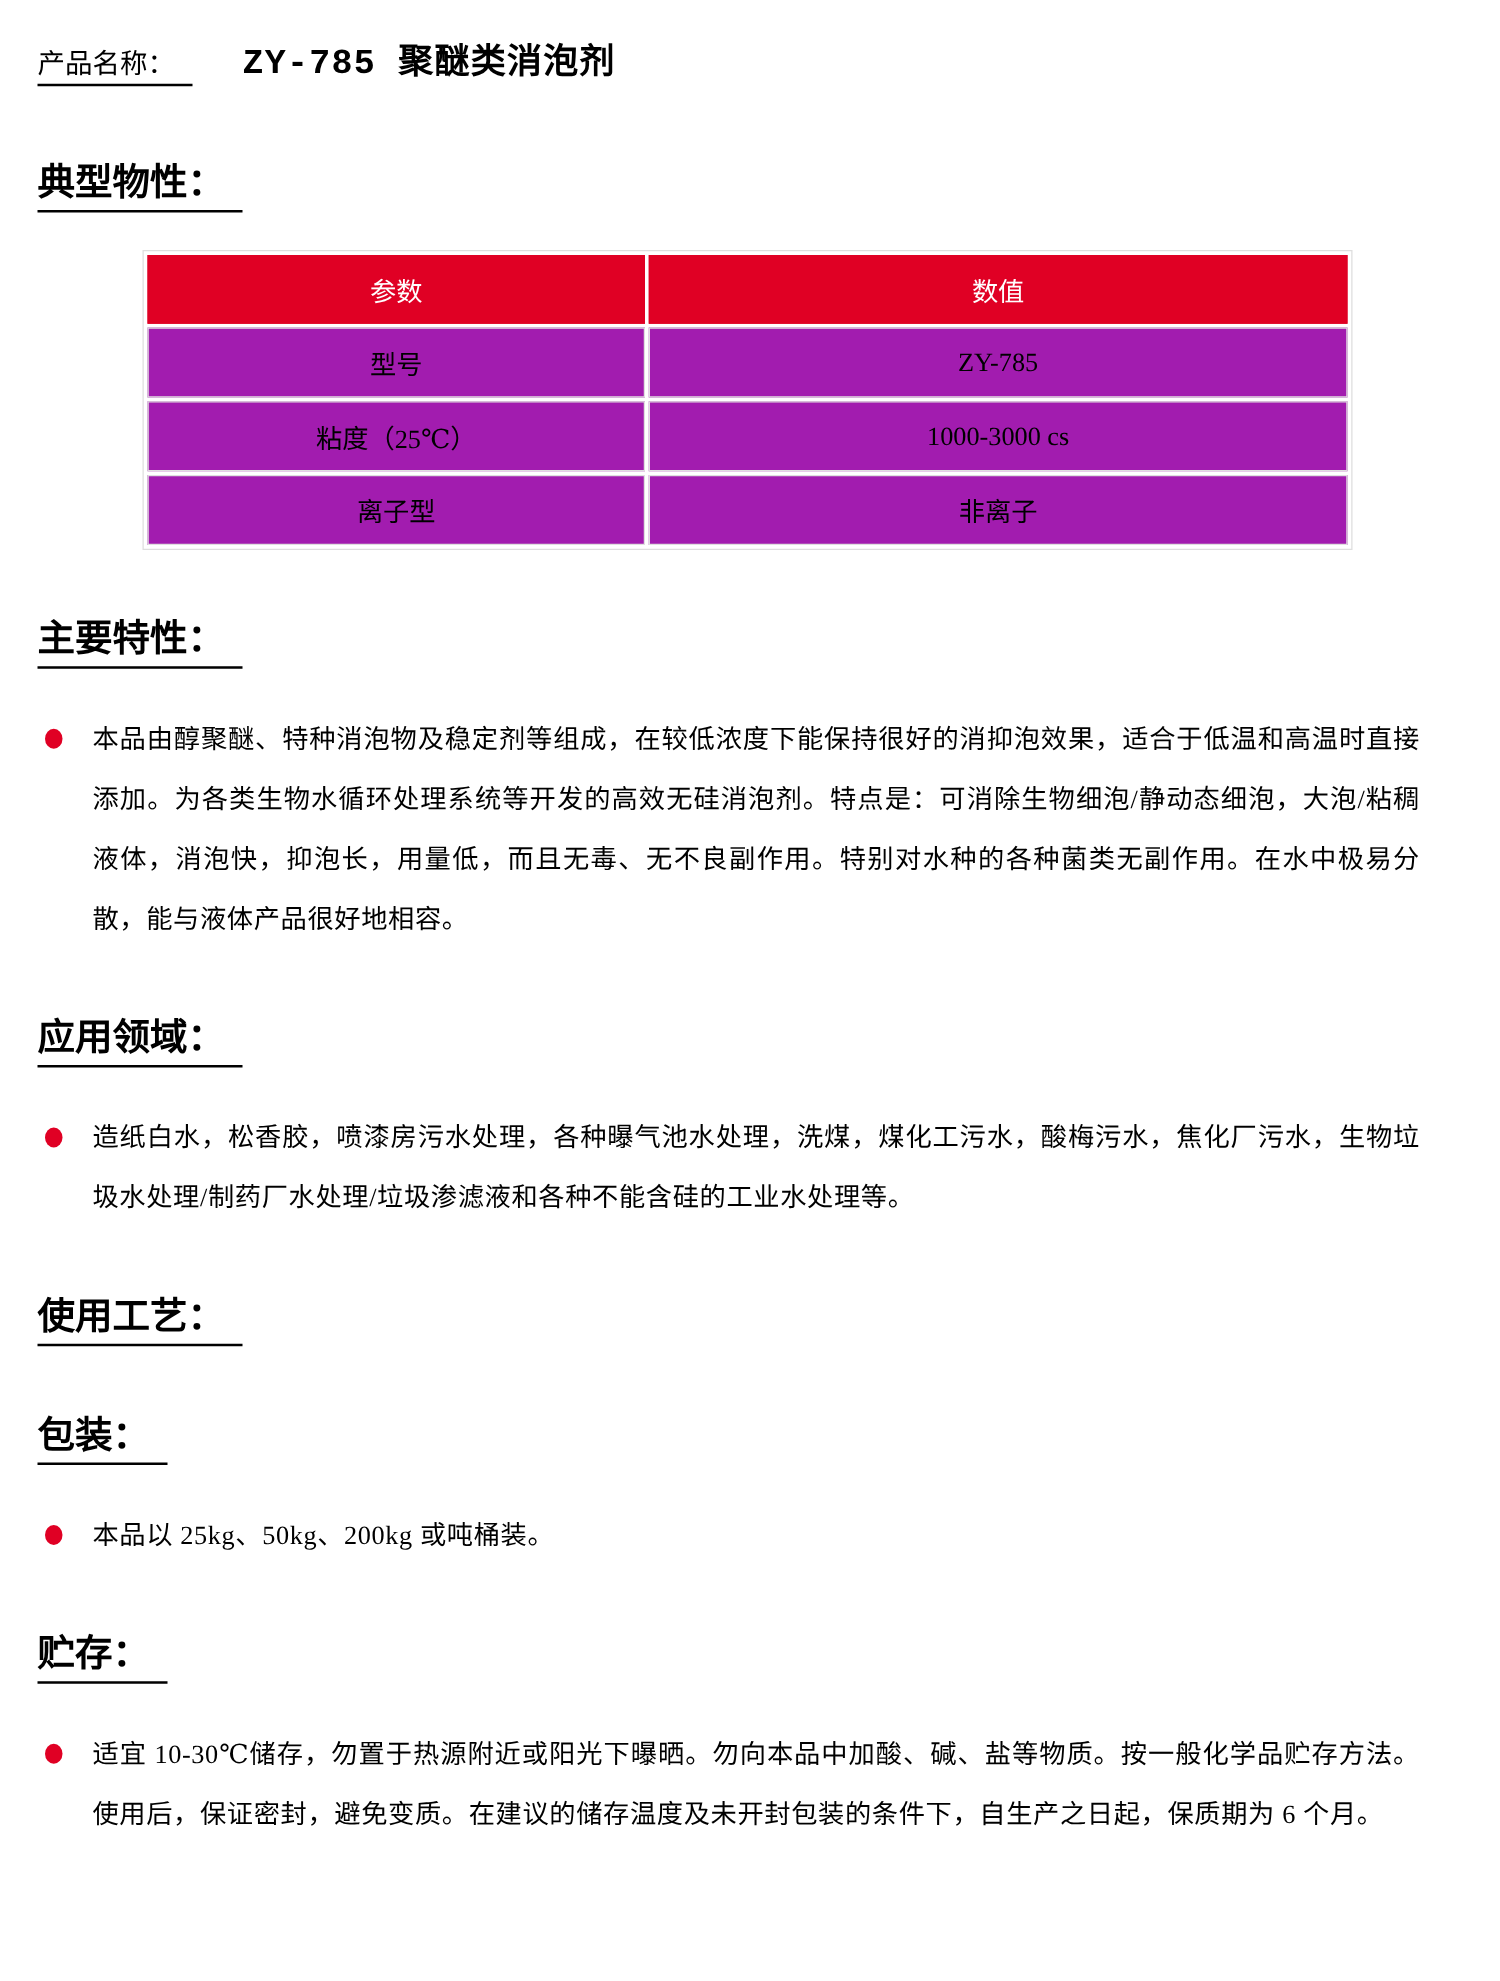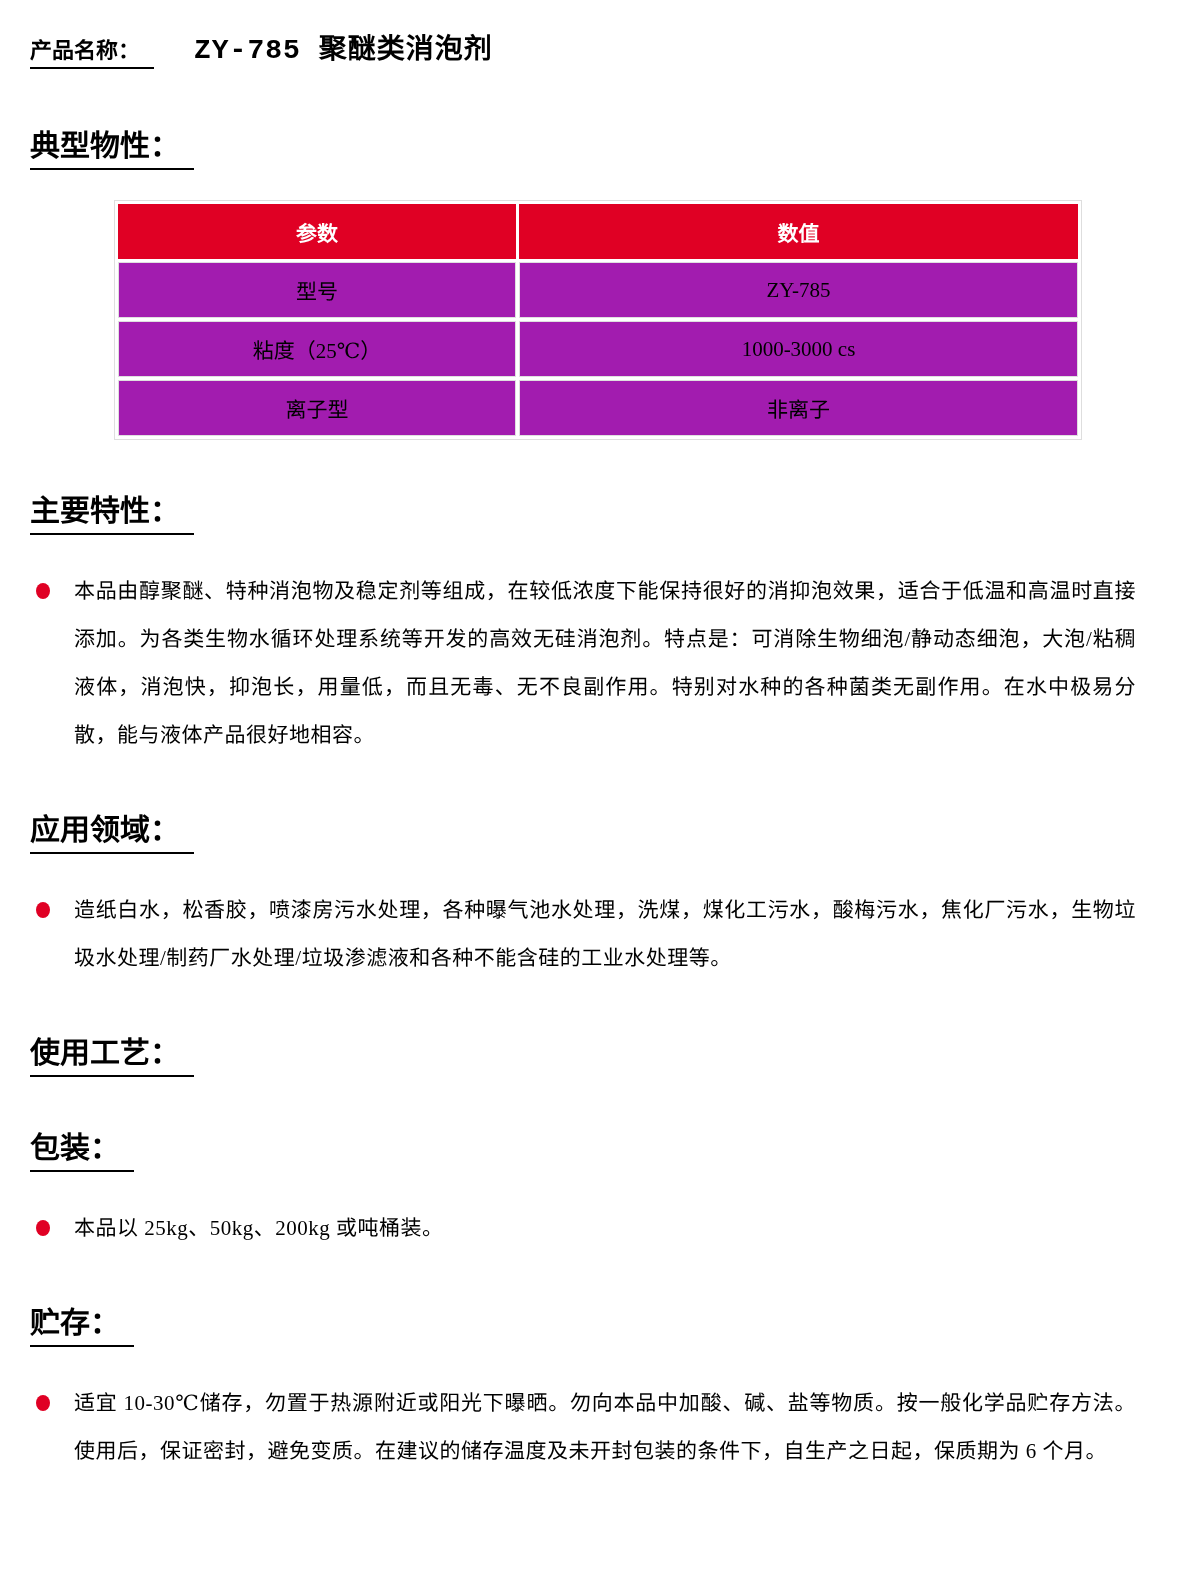--- a/index.html
+++ b/index.html
@@ -16,21 +16,21 @@
   }
 
   
   .title-row {
     display: flex;
     align-items: baseline;
     margin-bottom: 52px;
   }
   .title-label {
     font-size: 22px;
-    font-weight: bold;
+    font-weight: normal;
     border-bottom: 2px solid #000;
     padding-right: 14px;
     padding-bottom: 3px;
     white-space: nowrap;
   }
   .doc-title {
     font-size: 28px;
     font-weight: bold;
     margin-left: 40px;
     letter-spacing: 1px;
@@ -64,21 +64,21 @@
     vertical-align: middle;
     height: 56px;
     font-size: 21px;
     border: 1px solid #dfdfdf;
     background: #a21caf;
   }
   .props-table .col-param { width: 398px; }
   .props-table thead td {
     background: #e00024;
     color: #ffffff;
-    font-weight: bold;
+    font-weight: normal;
     border: 1px solid #e00024;
     height: 55px;
   }
 
   
   .bullet-row {
     display: flex;
     align-items: flex-start;
     margin-top: 32px;
     padding-right: 32px;

